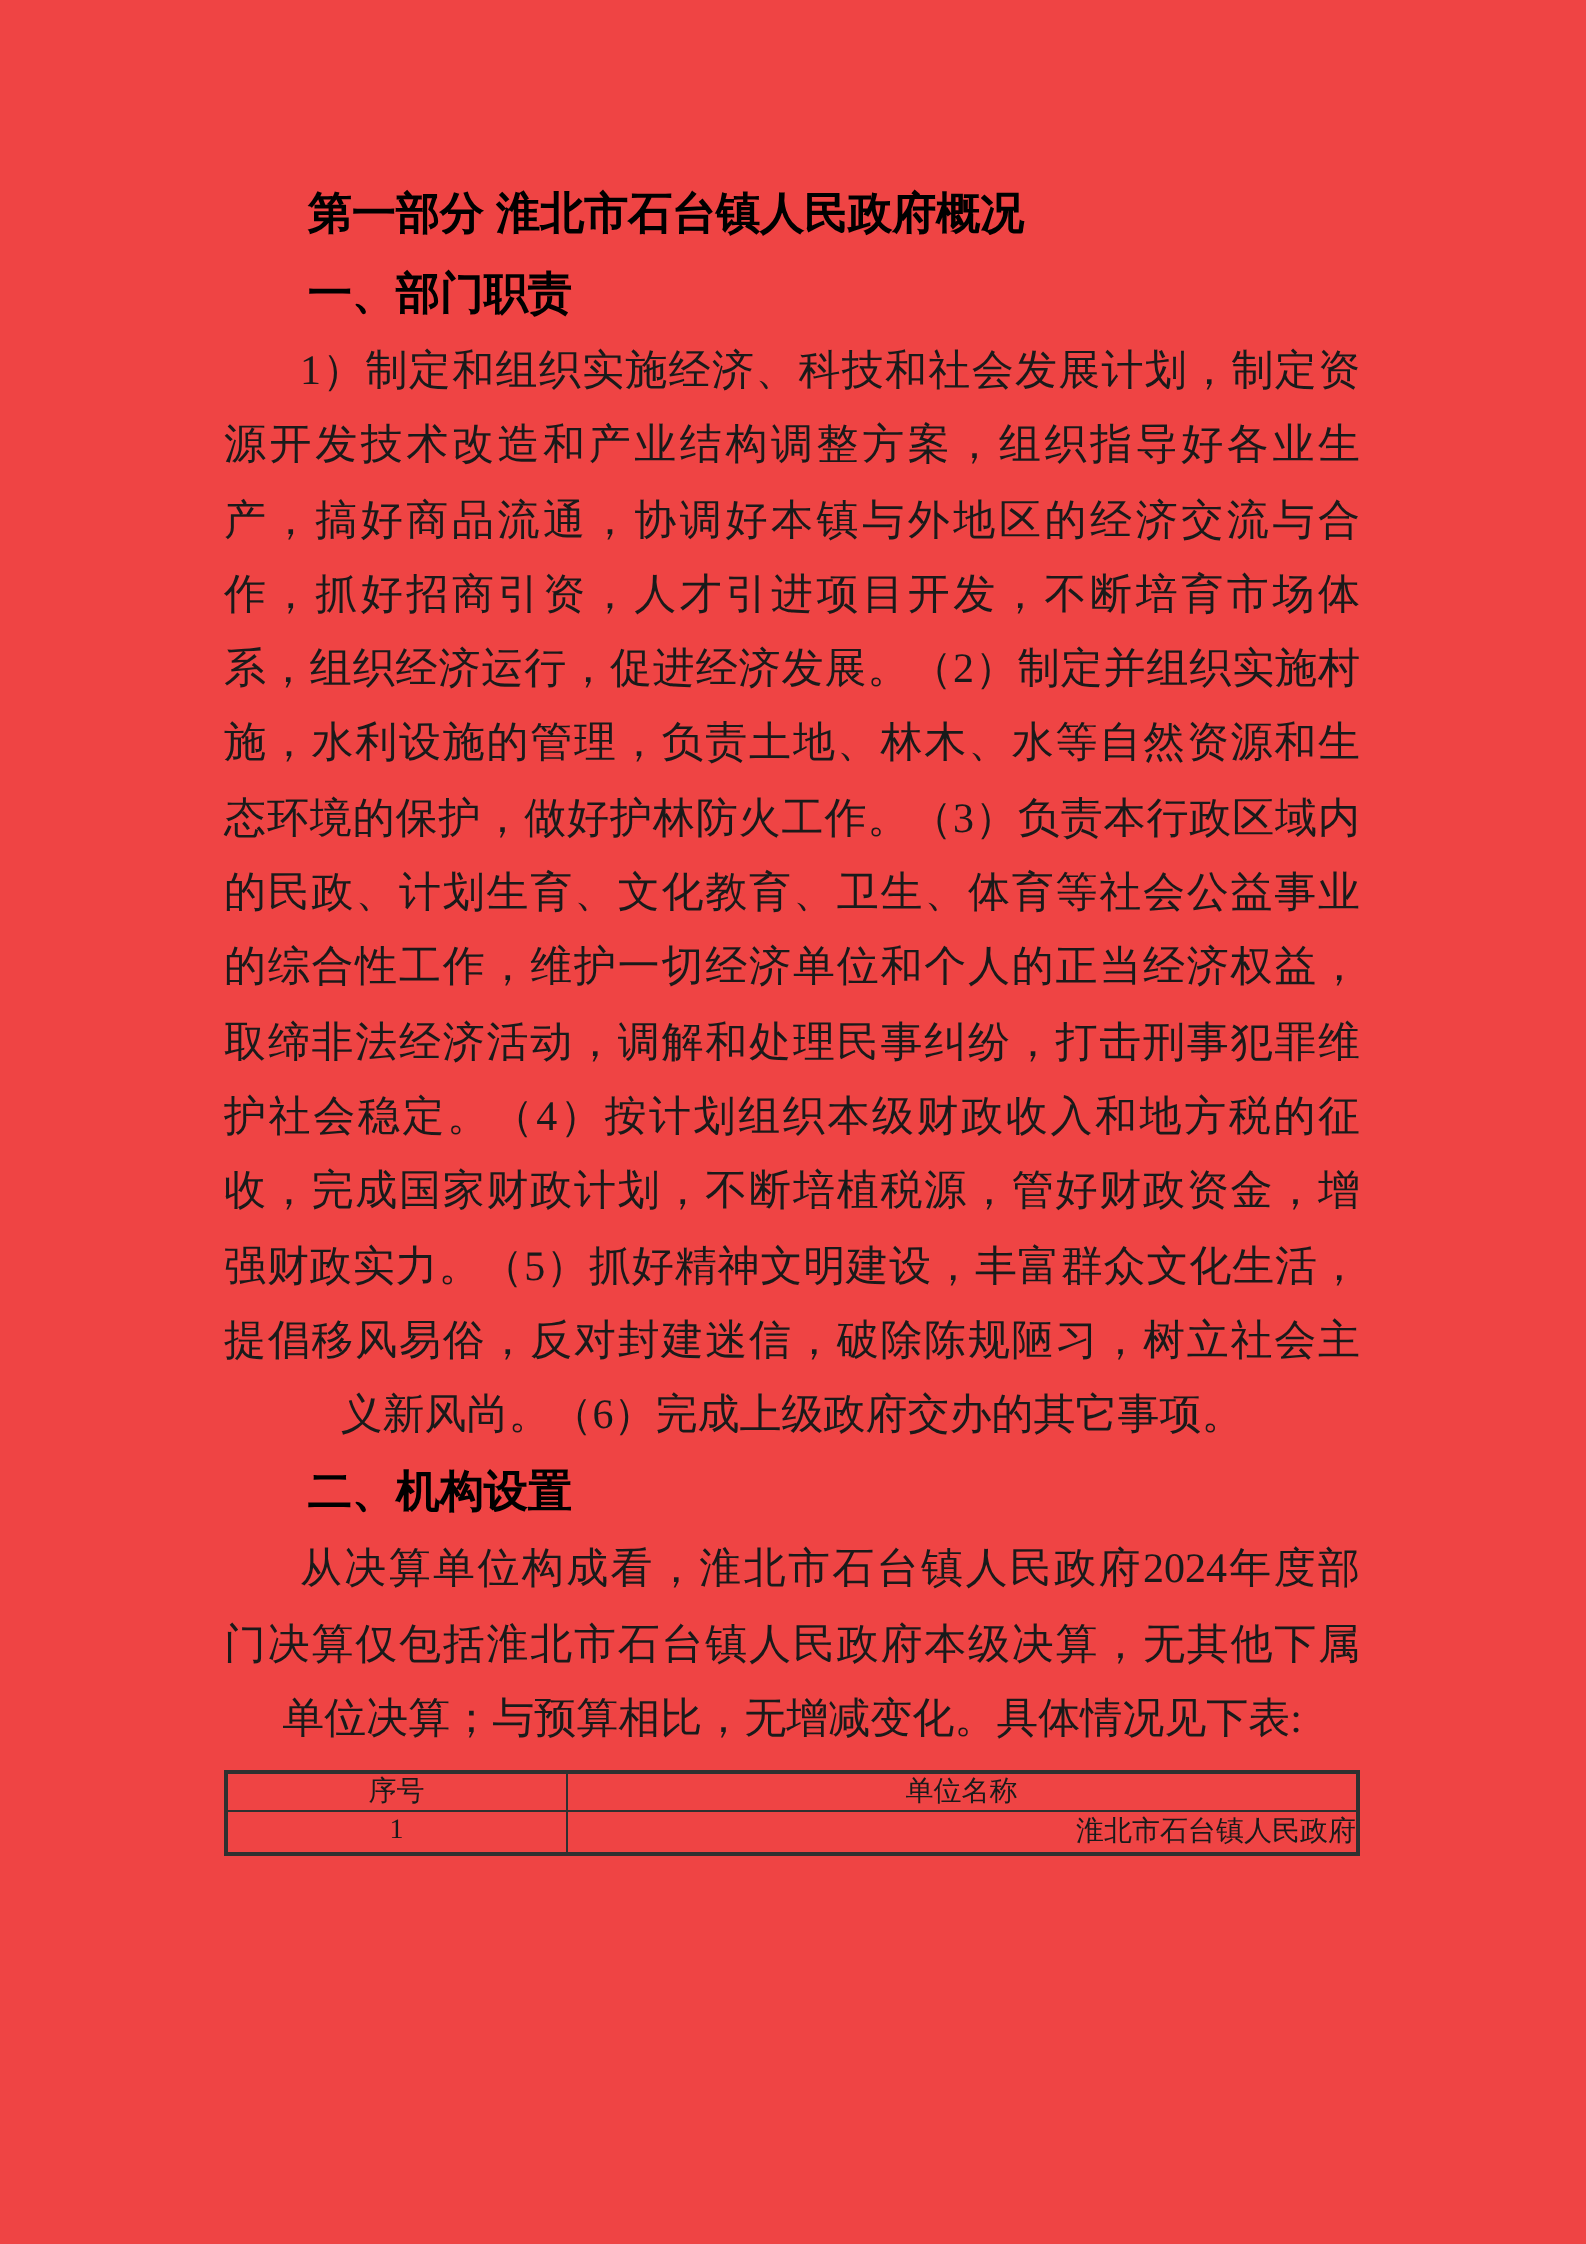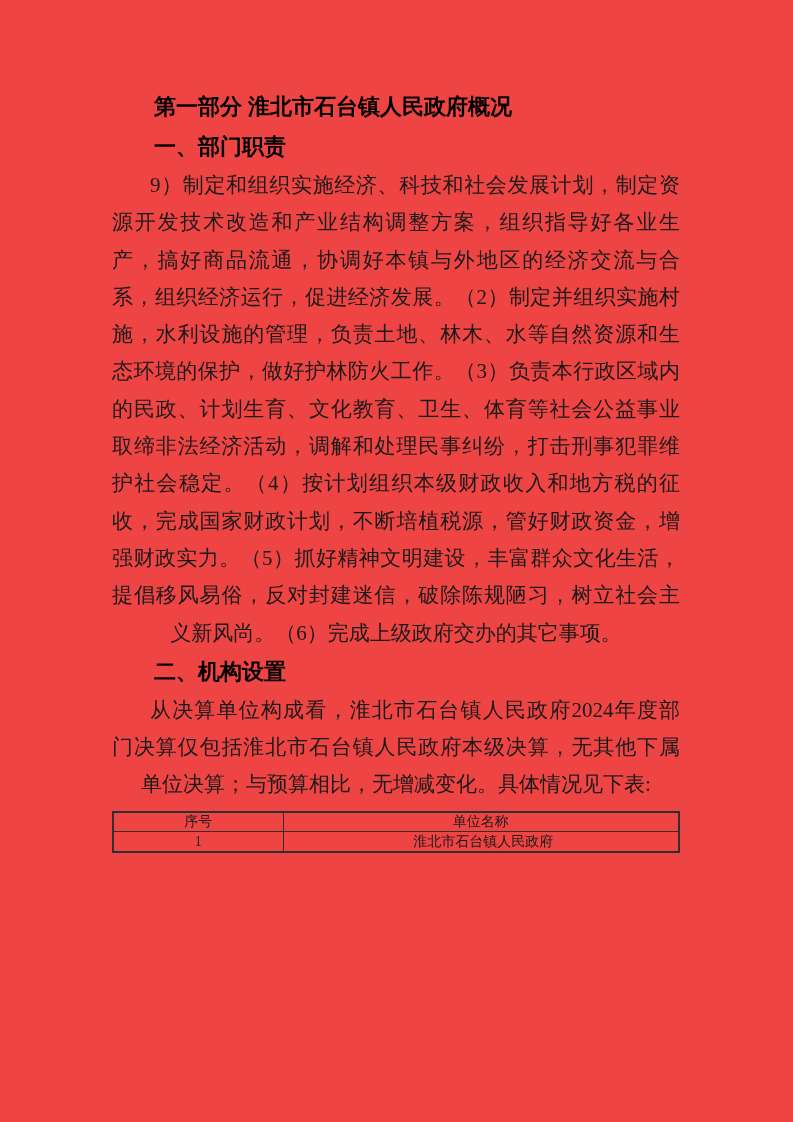--- a/index.html
+++ b/index.html
@@ -59,40 +59,42 @@
     table-layout: fixed;
   }
   .org-table th, .org-table td {
     border: 1px solid #303030;
     font-weight: normal;
     padding: 0;
   }
   .org-table thead tr { height: 19px; margin-top: 40px; }
   .org-table tbody tr { height: 21px; }
   .cell-center { text-align: center; }
-  .cell-left { text-align: center; padding-left: 5px !important; }
+  .cell-left { text-align: right; padding-left: 5px !important; }
 </style>
 </head>
 <body>
 
 <div class="page">
   <div class="content">
 
     <div class="doc-title">第一部分 淮北市石台镇人民政府概况</div>
 
     <div class="section-heading">一、部门职责</div>
 
     <div>
-      <div class="bodyline j indent">9）制定和组织实施经济、科技和社会发展计划，制定资</div>
+      <div class="bodyline j indent">1）制定和组织实施经济、科技和社会发展计划，制定资</div>
       <div class="bodyline j">源开发技术改造和产业结构调整方案，组织指导好各业生</div>
       <div class="bodyline j">产，搞好商品流通，协调好本镇与外地区的经济交流与合</div>
+      <div class="bodyline j">作，抓好招商引资，人才引进项目开发，不断培育市场体</div>
       <div class="bodyline j">系，组织经济运行，促进经济发展。（2）制定并组织实施村</div>
       <div class="bodyline j">施，水利设施的管理，负责土地、林木、水等自然资源和生</div>
       <div class="bodyline j">态环境的保护，做好护林防火工作。（3）负责本行政区域内</div>
       <div class="bodyline j">的民政、计划生育、文化教育、卫生、体育等社会公益事业</div>
+      <div class="bodyline j">的综合性工作，维护一切经济单位和个人的正当经济权益，</div>
       <div class="bodyline j">取缔非法经济活动，调解和处理民事纠纷，打击刑事犯罪维</div>
       <div class="bodyline j">护社会稳定。（4）按计划组织本级财政收入和地方税的征</div>
       <div class="bodyline j">收，完成国家财政计划，不断培植税源，管好财政资金，增</div>
       <div class="bodyline j">强财政实力。（5）抓好精神文明建设，丰富群众文化生活，</div>
       <div class="bodyline j">提倡移风易俗，反对封建迷信，破除陈规陋习，树立社会主</div>
       <div class="bodyline lastline">义新风尚。（6）完成上级政府交办的其它事项。</div>
     </div>
 
     <div class="section-heading">二、机构设置</div>
 

